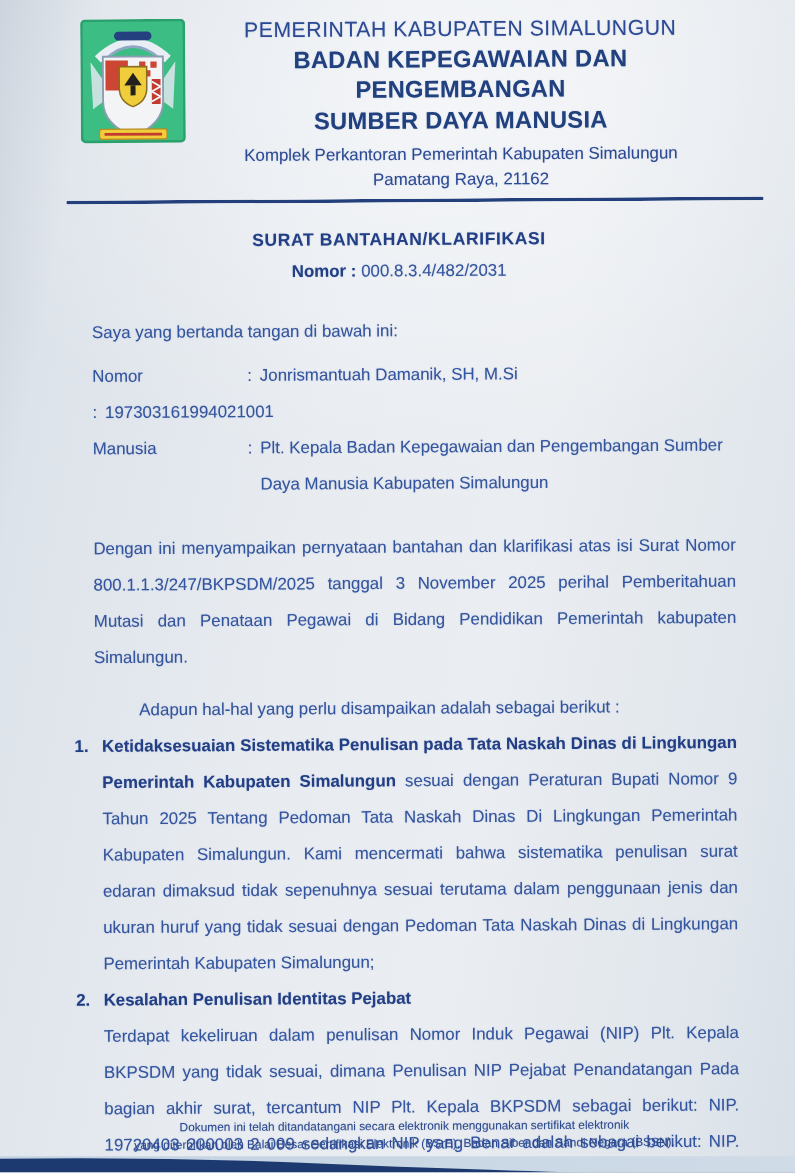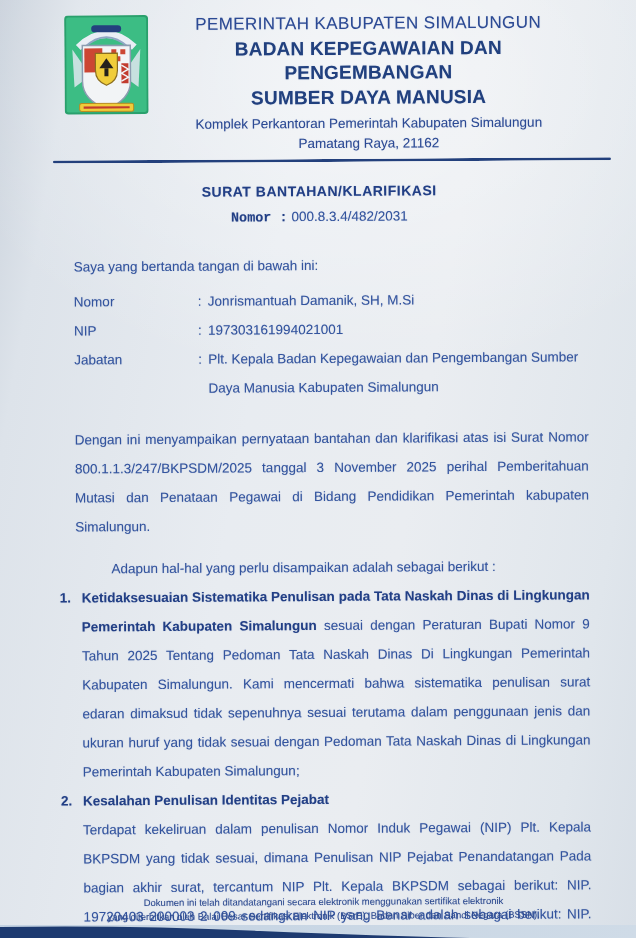--- a/index.html
+++ b/index.html
@@ -29,21 +29,21 @@
   .h-line1 { font-size:17px; letter-spacing:0.4px; color:#2c4a94; }
   .h-line2, .h-line3 { font-size:19px; font-weight:bold; letter-spacing:0.2px; color:#21407e; line-height:1.28; }
   .h-line2 { margin-top:3px; }
   .h-addr  { font-size:13.5px; color:#2c4a94; line-height:1.45; }
   .h-addr1 { margin-top:4px; }
   .divider { margin:6px 26px 0 52px; border-bottom:3px solid #23407c; border-radius:2px; }
   
   .title-block { text-align:center; margin-top:21px; }
   .doc-title { font-size:14px; font-weight:bold; letter-spacing:0.5px; color:#223f85; }
   .doc-number { margin-top:10px; font-size:13.5px; }
-  .doc-number .lbl { font-weight:bold; color:#223f85;font-family:Liberation Mono, monospace; }
+  .doc-number .lbl { font-weight:bold; color:#223f85; }
   
   .body { padding:0 50px 0 72px; font-size:13.5px; }
   .intro { margin-top:33px; }
   .id-table { margin-top:13px; }
   .id-row { display:flex; line-height:29px; align-items:flex-start; }
   .id-label { width:124px; flex:none; }
   .id-sep { width:10px; flex:none; }
   .id-value { flex:1; }
   .para { margin-top:22px; text-align:justify; line-height:29px; }
   .lead-in { margin-top:13px; line-height:29px; text-indent:36px; }
@@ -110,26 +110,25 @@
     <div class="body">
       <div class="intro">Saya yang bertanda tangan di bawah ini:</div>
 
       <div class="id-table">
         <div class="id-row">
           <span class="id-label">Nomor</span>
           <span class="id-sep">:</span>
           <span class="id-value">Jonrismantuah Damanik, SH, M.Si</span>
         </div>
         <div class="id-row">
-          <span class="id-label">NIP</span>
           <span class="id-sep">:</span>
           <span class="id-value">197303161994021001</span>
         </div>
         <div class="id-row">
-          <span class="id-label">Jabatan</span>
+          <span class="id-label">Manusia</span>
           <span class="id-sep">:</span>
           <span class="id-value">Plt. Kepala Badan Kepegawaian dan Pengembangan Sumber Daya Manusia Kabupaten Simalungun</span>
         </div>
       </div>
 
       <div class="para">Dengan ini menyampaikan pernyataan bantahan dan klarifikasi atas isi Surat Nomor 800.1.1.3/247/BKPSDM/2025 tanggal 3 November 2025 perihal Pemberitahuan Mutasi dan Penataan Pegawai di Bidang Pendidikan Pemerintah kabupaten Simalungun.</div>
 
       <div class="lead-in">Adapun hal-hal yang perlu disampaikan adalah sebagai berikut :</div>
 
       <div class="points">

